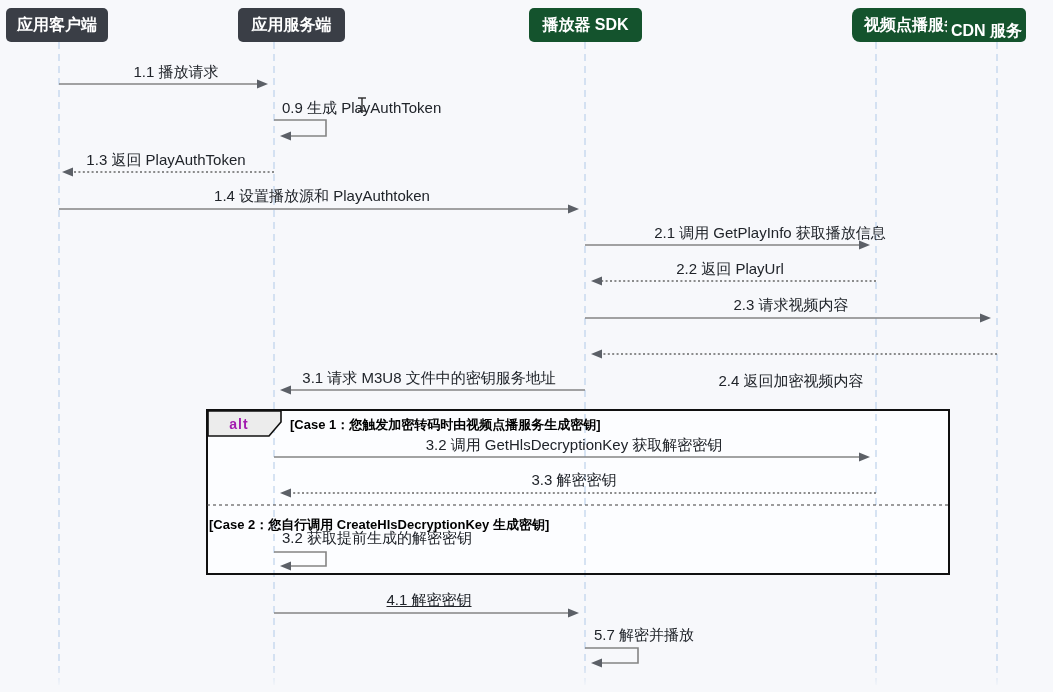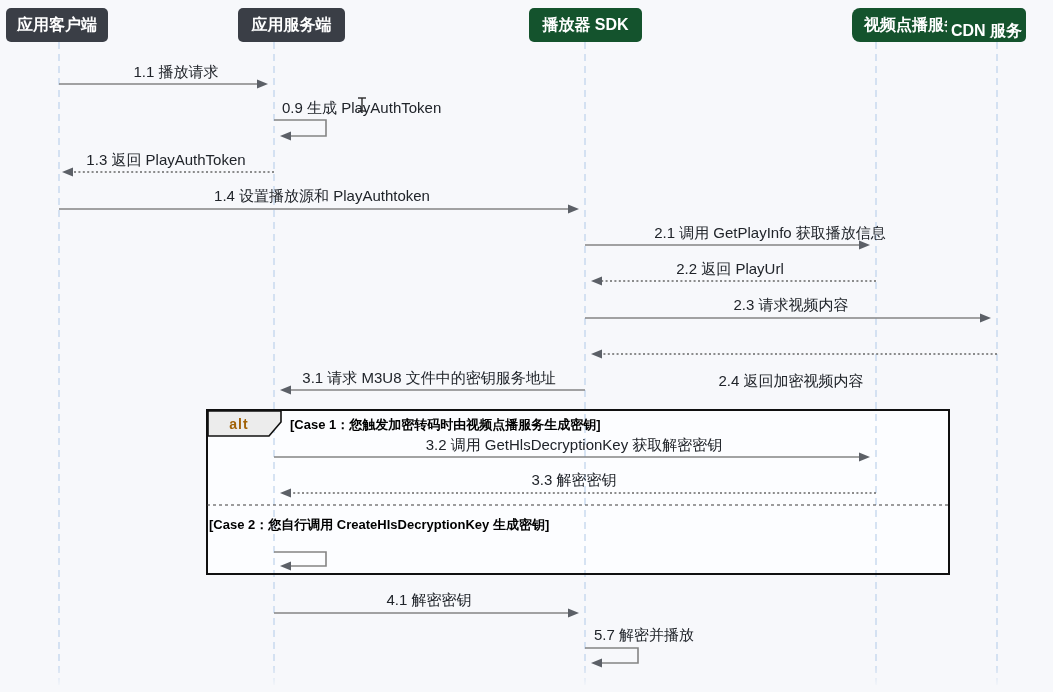--- a/index.html
+++ b/index.html
@@ -23,21 +23,21 @@
     white-space:nowrap; color:#20242a;
   }
   .msg.center { transform:translateX(-50%); }
   .guard {
     position:absolute; font-size:13px; font-weight:700;
     white-space:nowrap; color:#000;
   }
   .alt-kw {
     position:absolute; left:208px; top:411px; width:62px; height:25px;
     display:flex; align-items:center; justify-content:center;
-    font-size:14px; font-weight:700; color:#a16207; letter-spacing:1px;
+    font-size:14px; font-weight:700; color:#a21caf; letter-spacing:1px;
   }
   .fade-bottom {
     position:absolute; left:0; bottom:0; width:1053px; height:26px;
     background:linear-gradient(to bottom, rgba(247,248,251,0), #f7f8fb 85%);
     pointer-events:none;
   }
 </style>
 </head>
 <body>
 
@@ -124,21 +124,22 @@
   <div class="msg" style="left:282px; top:99px;">0.9 生成 PlayAuthToken</div>
   <div class="msg center" style="left:166px; top:151px;">1.3 返回 PlayAuthToken</div>
   <div class="msg center" style="left:322px; top:187px;">1.4 设置播放源和 PlayAuthtoken</div>
   <div class="msg center" style="left:770px; top:224px;">2.1 调用 GetPlayInfo 获取播放信息</div>
   <div class="msg center" style="left:730px; top:260px;">2.2 返回 PlayUrl</div>
   <div class="msg center" style="left:791px; top:296px;">2.3 请求视频内容</div>
   <div class="msg center" style="left:791px; top:332px;margin-top:40px;">2.4 返回加密视频内容</div>
   <div class="msg center" style="left:429px; top:369px;text-align:center;">3.1 请求 M3U8 文件中的密钥服务地址</div>
   <div class="msg center" style="left:574px; top:436px;">3.2 调用 GetHlsDecryptionKey 获取解密密钥</div>
   <div class="msg center" style="left:574px; top:471px;">3.3 解密密钥</div>
-  <div class="msg center" style="left:429px; top:591px;">4.1 解密密钥</div>
+  <div class="msg" style="left:282px; top:529px;">3.2 获取提前生成的解密密钥</div>
+  <div class="msg center" style="left:429px; top:591px;text-decoration:underline;">4.1 解密密钥</div>
   <div class="msg" style="left:594px; top:626px;">5.7 解密并播放</div>
 
   <div class="alt-kw">alt</div>
   <div class="guard" style="left:290px; top:416px;">[Case 1：您触发加密转码时由视频点播服务生成密钥]</div>
   <div class="guard" style="left:209px; top:516px;">[Case 2：您自行调用 CreateHlsDecryptionKey 生成密钥]</div>
 
   <div class="fade-bottom"></div>
 </div>
 
 </body></html>

